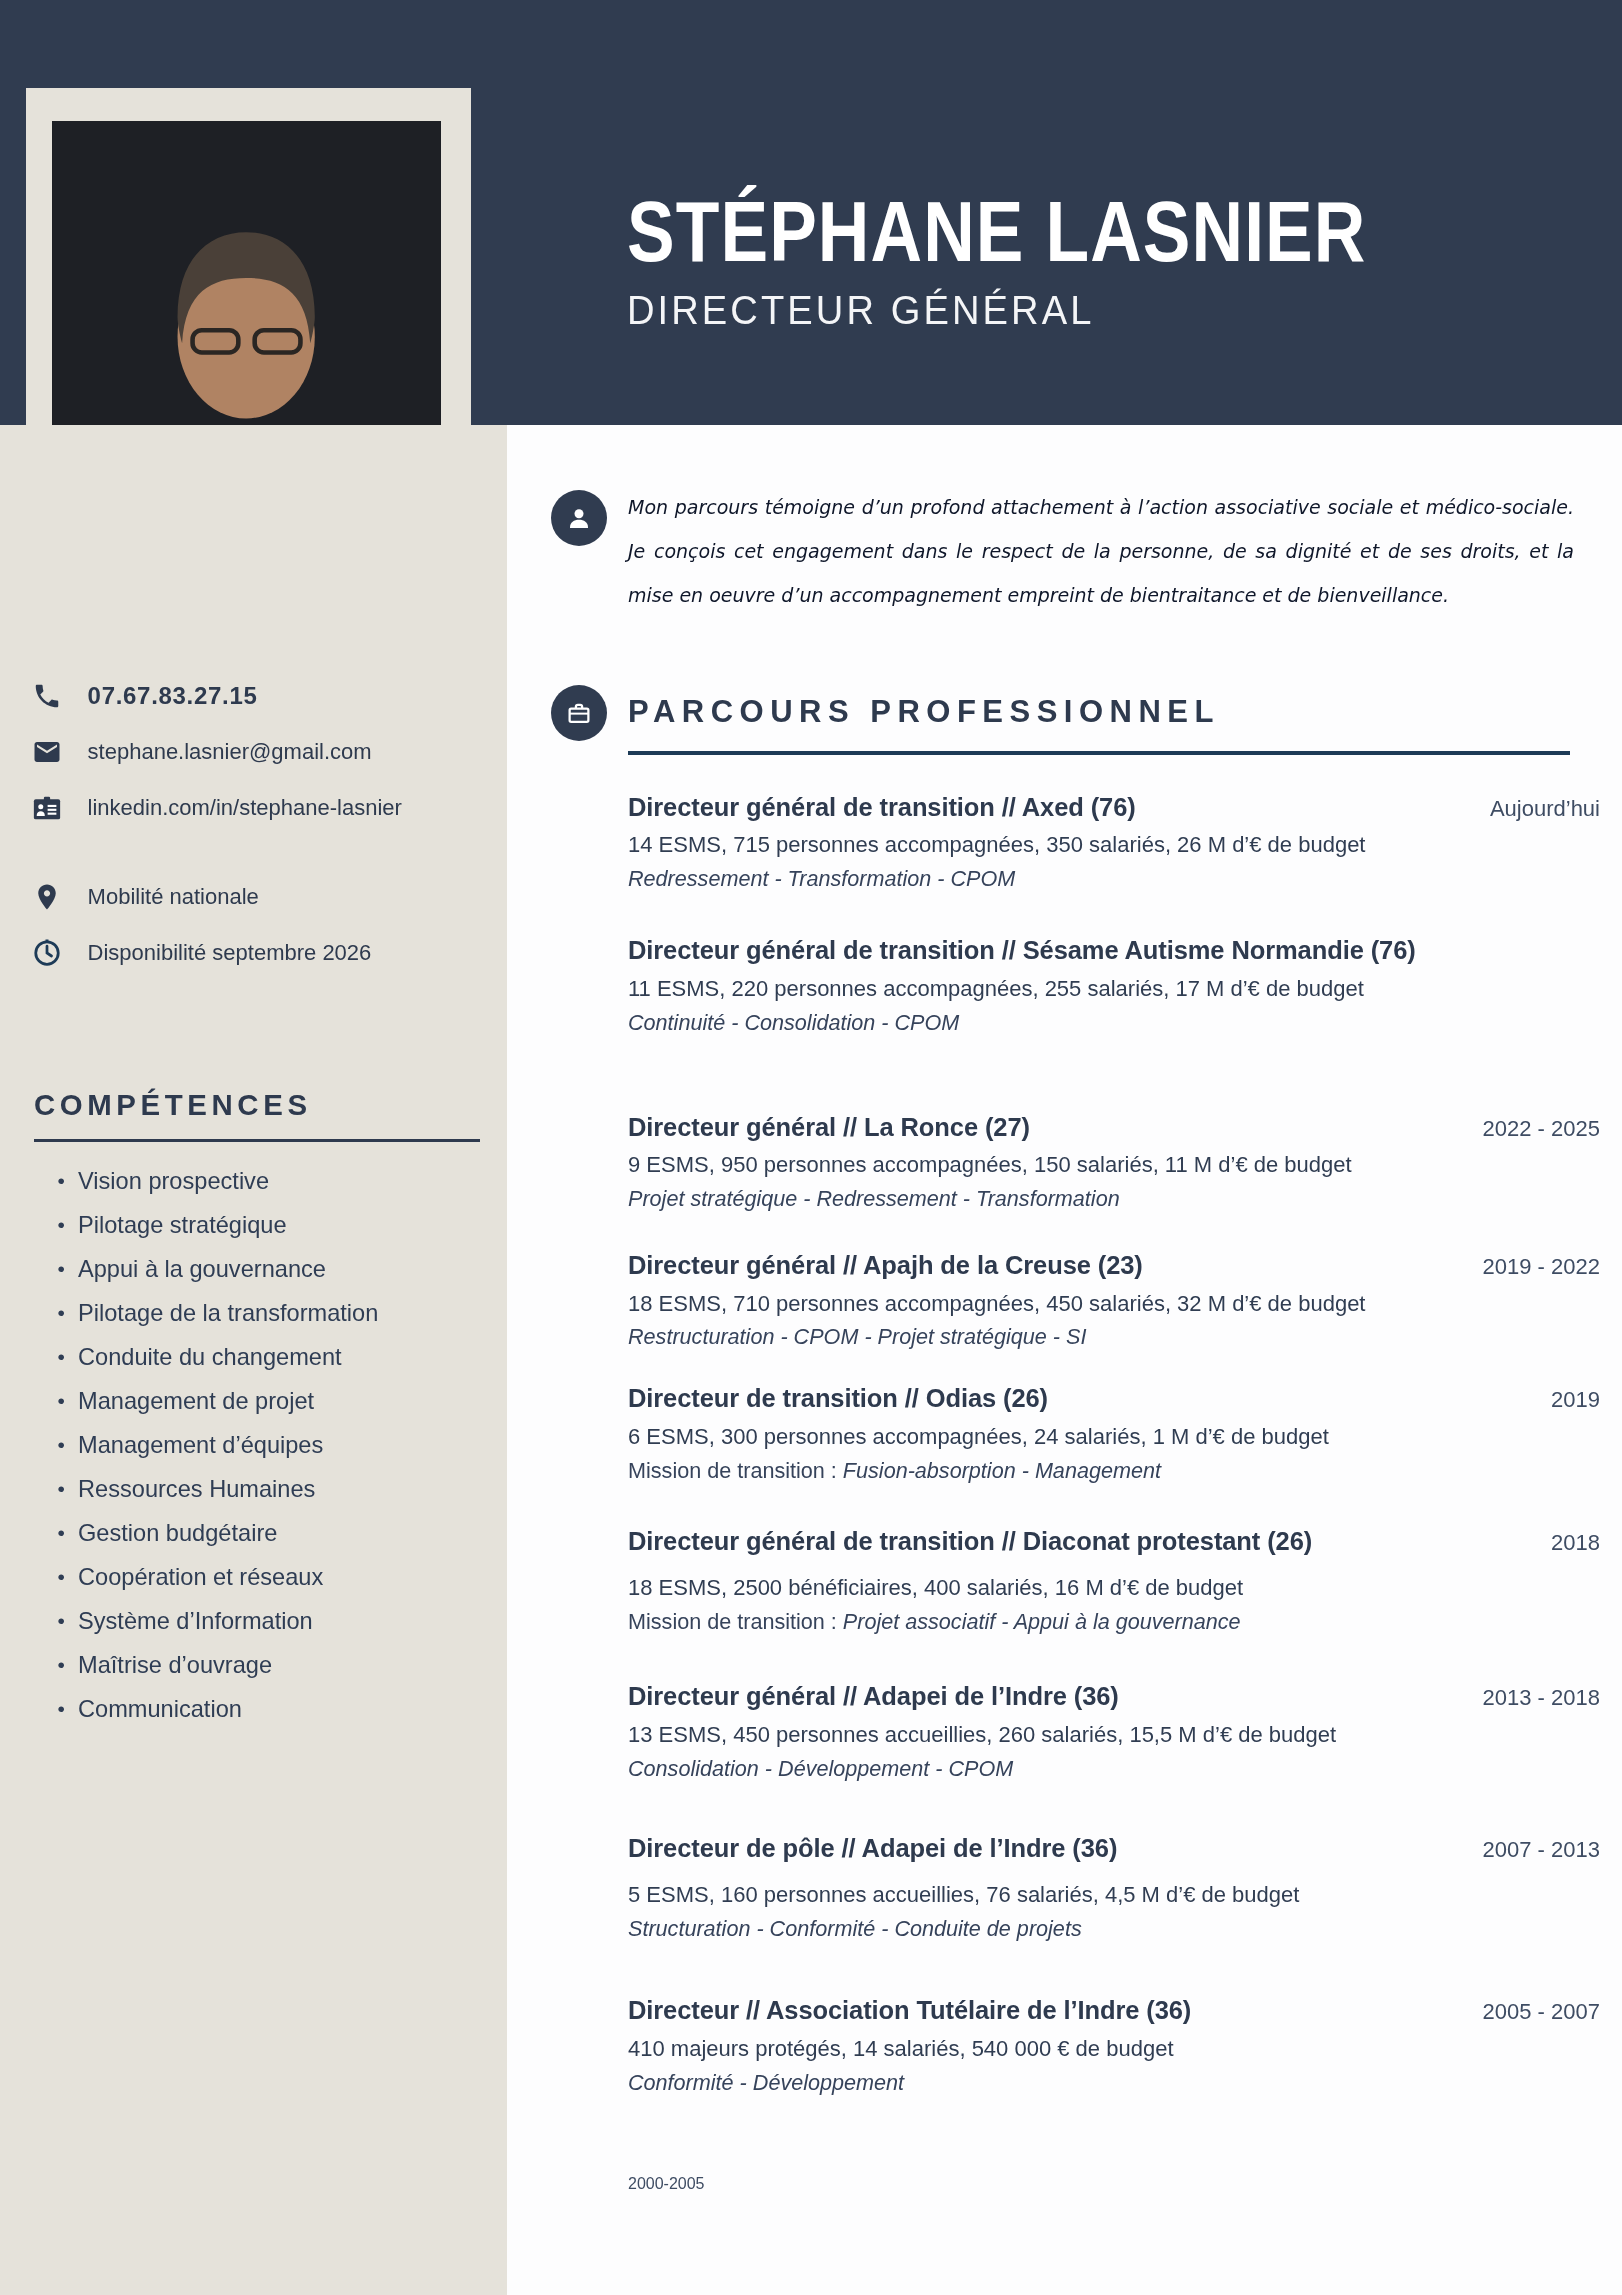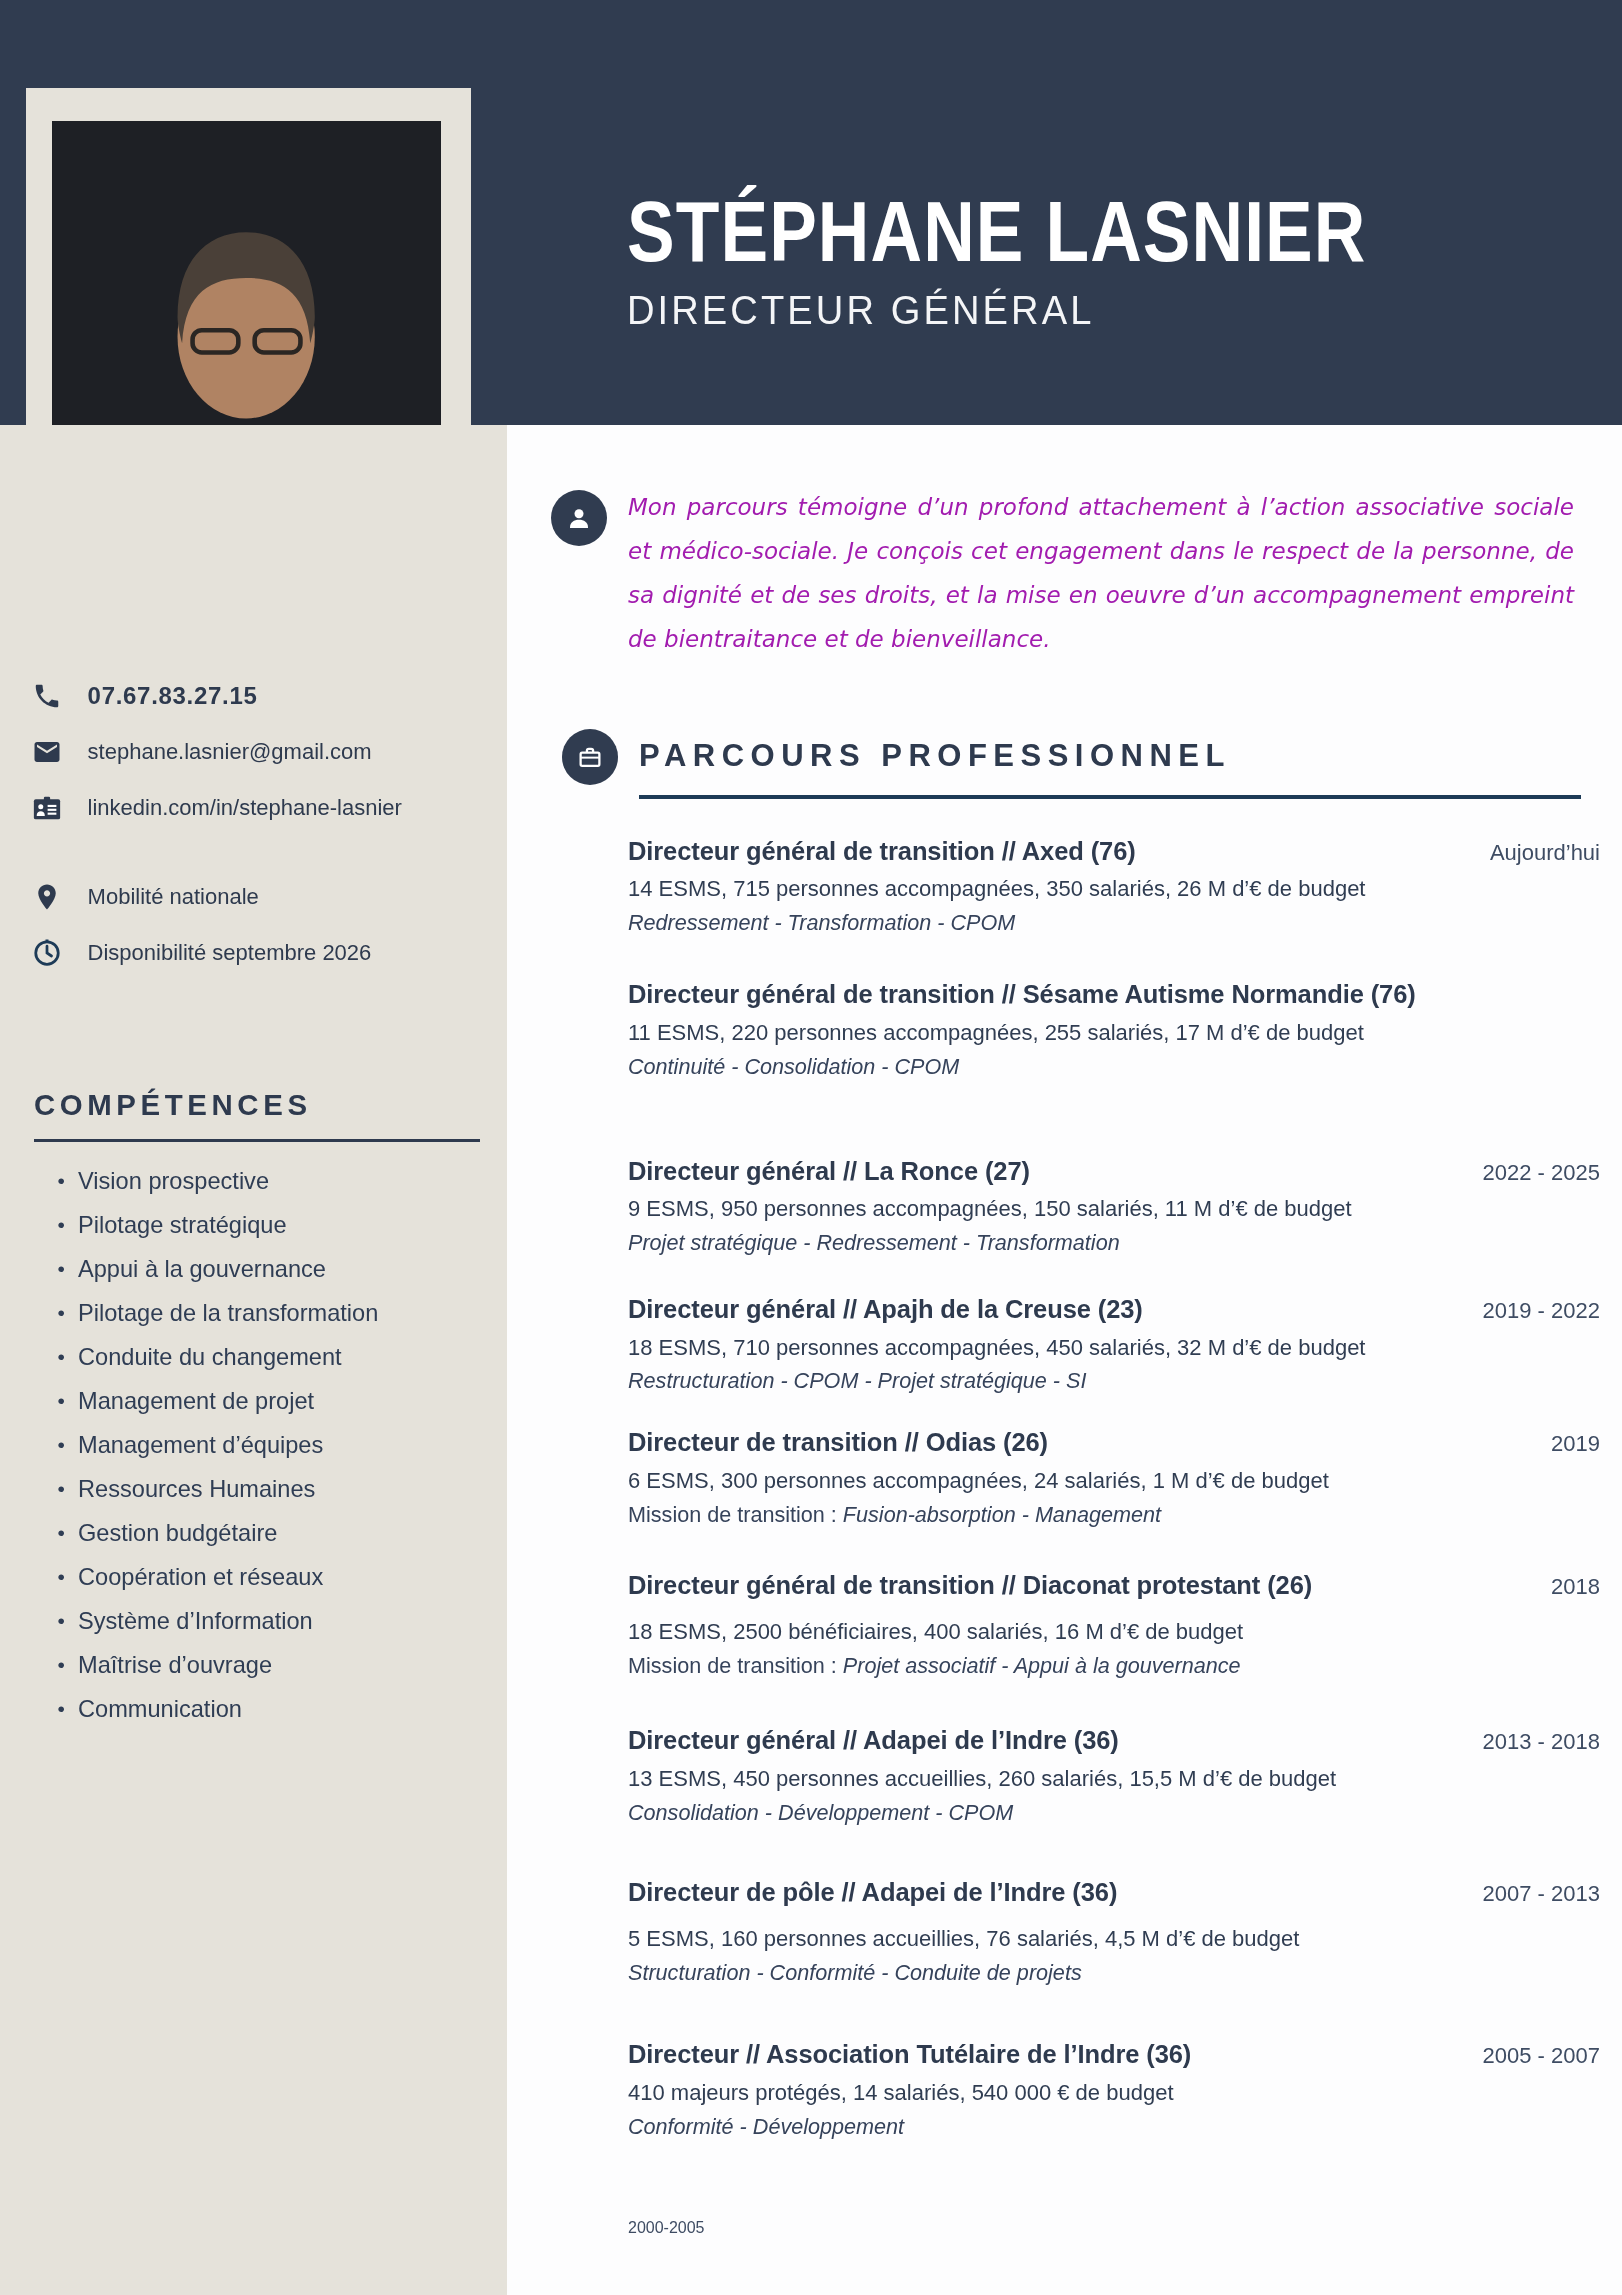--- a/index.html
+++ b/index.html
@@ -40,23 +40,23 @@
 
   
   .main{position:absolute;left:628px;top:425px;width:972px;}
 
   .section-icon{position:absolute;width:56px;height:56px;border-radius:50%;background:#303c50;
                 display:flex;align-items:center;justify-content:center;}
 
   .profile{position:relative;margin-top:60px;}
   .profile .section-icon{left:-77px;top:5.2px;}
   .profile p{margin:0;width:946px;font-family:"DejaVu Sans",sans-serif;font-style:italic;
-             font-size:23px;line-height:44px;color:#a21caf;text-align:justify;}
-
-  .parcours-header{position:relative;margin-top:77px;margin-left:11px;}
+             font-size:19px;line-height:44px;color:#0f172a;text-align:justify;}
+
+  .parcours-header{position:relative;margin-top:77px;}
   .parcours-header .section-icon{left:-77px;top:-9.2px;}
   .parcours-header h2{margin:0;font-size:31px;font-weight:700;letter-spacing:6.5px;color:#2e3a4e;white-space:nowrap;}
   .parcours-header .rule{margin-top:21px;width:942px;height:3.9px;background:#1d3b57;}
 
   .entries{margin-top:38px;}
   .entry{margin-top:34px;}
   .entry:nth-child(1){margin-top:0;}
   .entry:nth-child(2){margin-top:44px;}
   .entry:nth-child(3){margin-top:77px;}
   .entry:nth-child(4){margin-top:39px;}

